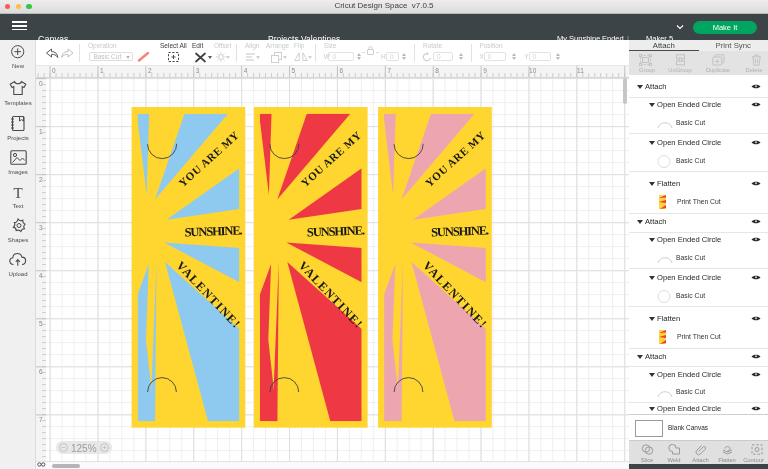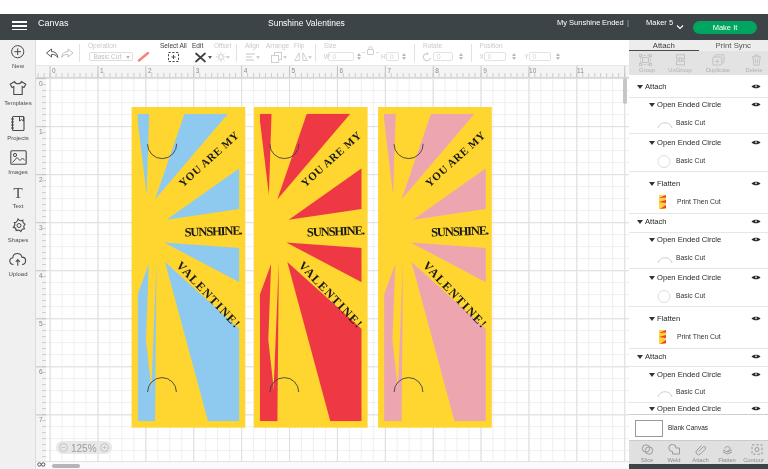--- a/index.html
+++ b/index.html
@@ -7,21 +7,21 @@
 .abs{position:absolute;}
 #app{position:relative;width:768px;height:469px;background:#fff;}
 
 #titlebar{position:absolute;left:0;top:0;width:768px;height:13.5px;background:linear-gradient(#ededed,#dcdcdc);border-bottom:1px solid #b9b9b9;}
 .light{position:absolute;top:4.2px;width:5.2px;height:5.2px;border-radius:50%;}
 #titlebar .t{position:absolute;left:0;right:0;top:1.2px;text-align:center;font-size:8px;color:#404040;}
 
 #header{position:absolute;left:0;top:13.5px;width:768px;height:26px;background:#3d4448;color:#fff;}
 #header .burger{position:absolute;left:12px;top:7.5px;width:14.5px;height:9.5px;}
 #header .burger div{height:1.7px;background:#fff;margin-bottom:2.2px;}
-.htxt{position:absolute;font-size:8.5px;color:#fff;top:4px;}
+.htxt{position:absolute;font-size:8.5px;color:#fff;top:20px;}
 #makeit{position:absolute;left:693px;top:7px;width:64px;height:13px;background:#00a55f;border-radius:7px;color:#fff;font-size:7.5px;text-align:center;line-height:13px;}
 .tsep{position:absolute;top:4.5px;width:1px;height:18px;background:#e2e2e2;}
 .tl{font-size:6.5px;white-space:nowrap;color:#c9c9c9;}
 .tl.dk{color:#3a3a3a;}
 .trid{width:0;height:0;border-left:2.8px solid transparent;border-right:2.8px solid transparent;border-top:3.6px solid #cfcfcf;}
 .tfield{height:9px;border:1px solid #e2e2e2;border-radius:2px;font-size:6.5px;color:#d4d4d4;line-height:8px;padding-left:3px;}
 .stp{width:7px;height:9px;}
 .triu{width:0;height:0;border-left:2.5px solid transparent;border-right:2.5px solid transparent;border-bottom:3px solid #b9b9b9;margin:0 auto 1.5px;}
 .trid2{width:0;height:0;border-left:2.5px solid transparent;border-right:2.5px solid transparent;border-top:3px solid #b9b9b9;margin:0 auto;}
 
@@ -145,29 +145,35 @@
   <div id="hstrip">
       <div id="hthumb"></div>
     </div>
   <div id="vthumb"></div>
   <svg class="abs" style="left:37px;top:462.3px;" width="9" height="5">
       <circle cx="2.4" cy="2.5" r="1.7" fill="none" stroke="#555" stroke-width="1"></circle>
       <circle cx="6.2" cy="2.5" r="1.7" fill="none" stroke="#555" stroke-width="1"></circle>
     </svg>
   <div id="darksq"></div>
 
+  <div id="titlebar">
+    <div class="light" style="left:4.8px;background:#fc5955;"></div>
+    <div class="light" style="left:15.7px;background:#fdbe40;"></div>
+    <div class="light" style="left:26.4px;background:#34c648;"></div>
+    <div class="t">Cricut Design Space&nbsp;&nbsp;v7.0.5</div>
+  </div>
 
   <div id="header">
     <div class="burger">
         <div></div>
         <div></div>
         <div></div>
       </div>
     <div class="htxt" style="left:38px;font-size:9px;">Canvas</div>
-    <div class="htxt" style="left:268px;">Sunshine Valentines</div>
+    <div class="htxt" style="left:268px;">Projects Valentines</div>
     <div class="htxt" style="left:557px;font-size:7.5px;">My Sunshine</div>
     <div class="htxt" style="left:602px;font-size:7.5px;">Ended</div>
     <div class="htxt" style="left:627px;font-size:7.5px;color:#aab;">|</div>
     <div class="htxt" style="left:646px;font-size:7.5px;">Maker 5</div>
     <svg class="abs" style="left:676px;top:10.5px;" width="8" height="6">
         <path d="M1,1.5 L4,4.5 L7,1.5" stroke="#fff" stroke-width="1.1" fill="none"></path>
       </svg>
     <div id="makeit">Make It</div>
   </div>
 

